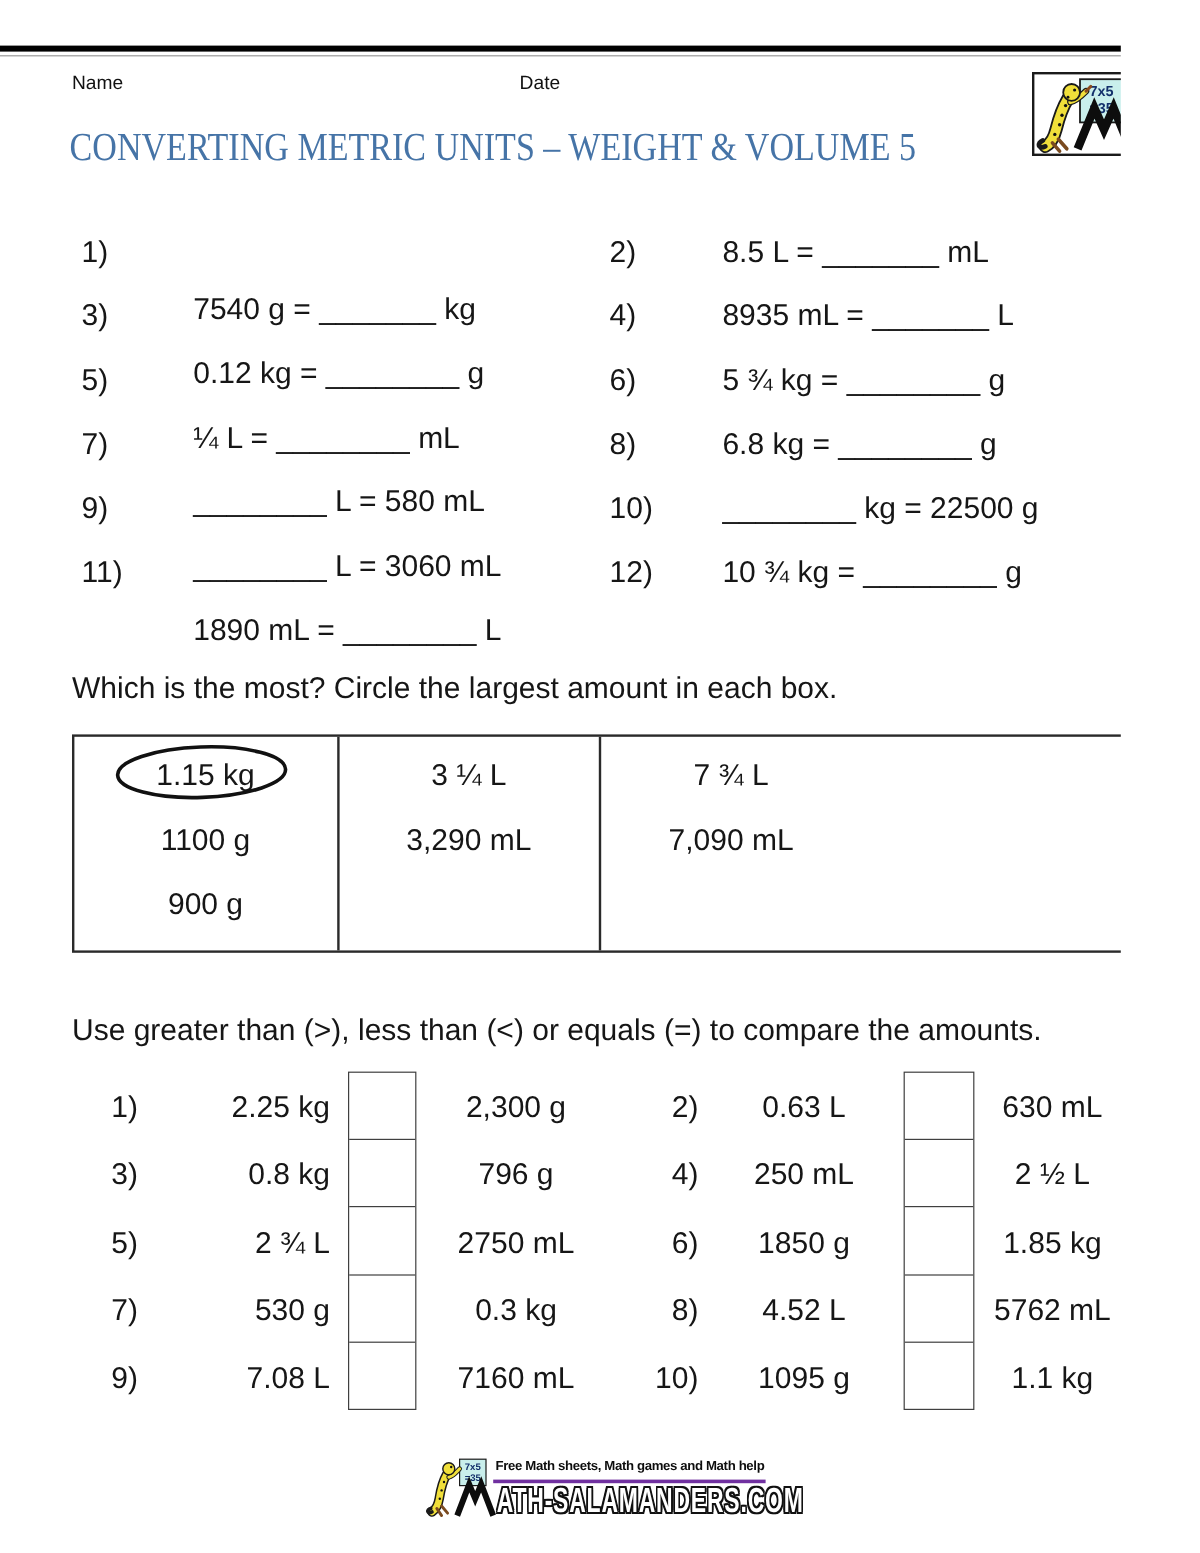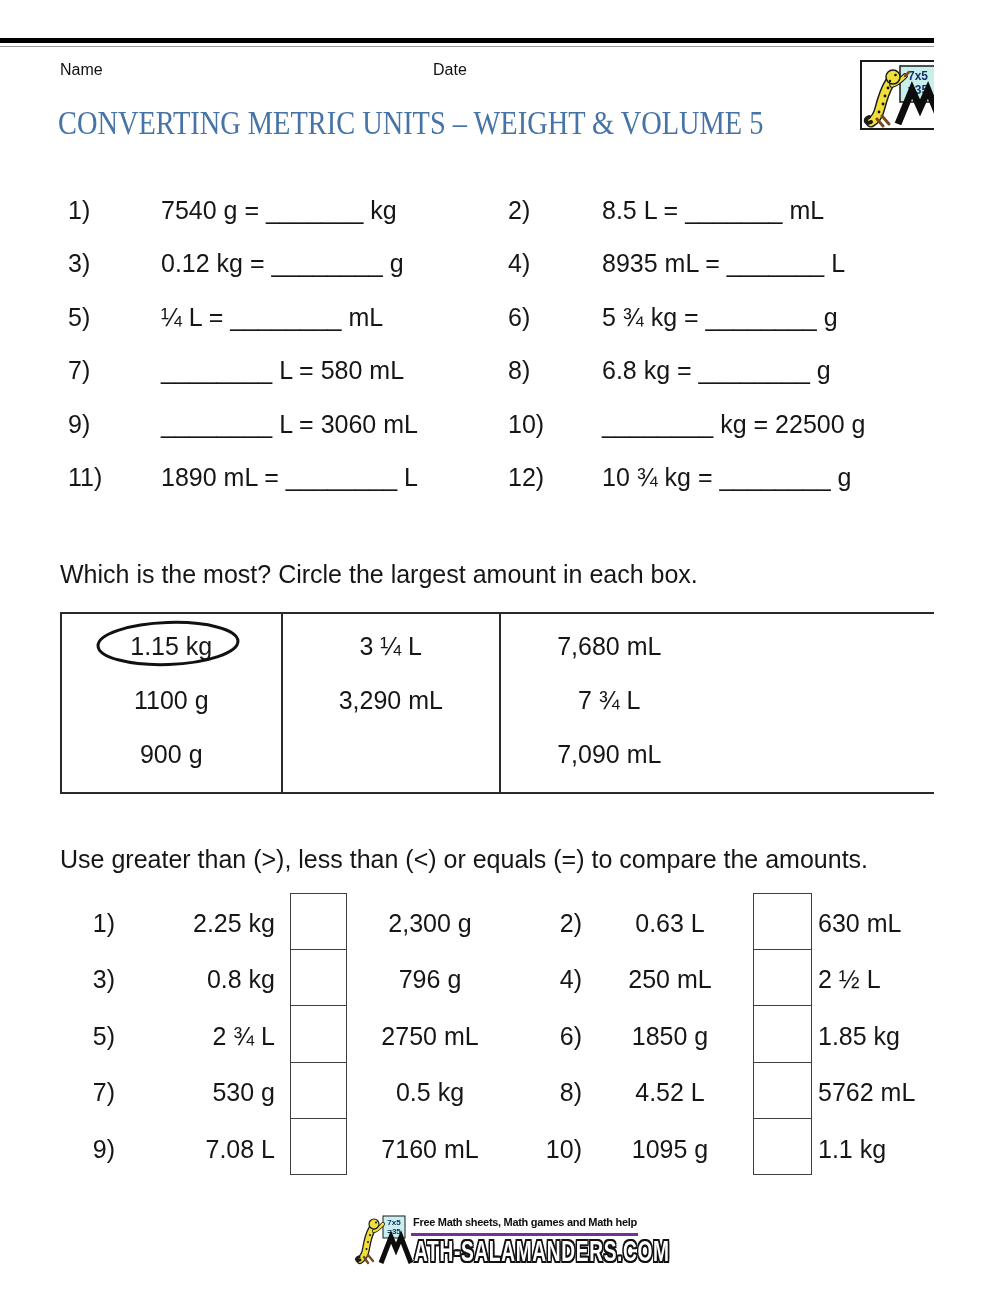--- a/index.html
+++ b/index.html
@@ -18,21 +18,21 @@
               border:2px solid #1a1a1a; background:#fff; box-sizing:border-box; }
 
   .title { position:absolute; left:58px; top:104px; margin:0; white-space:nowrap;
            font-family:"Liberation Serif", serif; font-weight:normal;
            font-size:33px; line-height:38px; letter-spacing:0px;
            transform:scaleX(0.86); transform-origin:left top; }
 
   .q { position:absolute; height:34px; line-height:34px; font-size:25px; white-space:nowrap; }
   .qnum  { position:absolute; left:0; }
   .qtext { position:absolute; }
-  .qL { left:68px; }  .qL .qtext { left:93px; }
+  .qL { left:68px; }  .qL .qtext { left:93px;margin-top:48px; }
   .qR { left:508px; } .qR .qtext { left:94px; }
 
   .sec-heading { position:absolute; left:60px; margin:0; font-size:25px; font-weight:normal;
                  line-height:34px; white-space:nowrap; }
 
   .most-table { position:absolute; left:60px; top:612px; width:878px; height:182px;
                 border:2px solid #2a2a2a; box-sizing:border-box;
                 display:grid; grid-template-columns:repeat(4,1fr); background:#fff; }
   .most-col { border-left:2px solid #2a2a2a; padding-top:5px; }
   .most-col:first-child { border-left:none; }
@@ -41,21 +41,21 @@
   .circle-svg { position:absolute; left:94px; top:619px; }
 
   .cmp-row { position:absolute; left:0; top:0; width:1000px; height:34px;
              line-height:34px; font-size:25px; }
   .cmp-row span { position:absolute; white-space:nowrap; }
   .cn1 { left:50px;  width:65px;  text-align:right; }
   .ca1 { left:140px; width:135px; text-align:right; }
   .ca2 { left:355px; width:150px; text-align:center; }
   .cn2 { left:515px; width:67px;  text-align:right; }
   .ca3 { left:600px; width:140px; text-align:center; }
-  .ca4 { left:818px; width:118px; }
+  .ca4 { left:818px; width:118px; text-align:center; }
 
   .strip { position:absolute; top:893px; height:280px; border:1px solid #3f3f3f;
            display:flex; flex-direction:column; box-sizing:content-box; background:#fff; }
   .strip-left  { left:290px; width:55px; }
   .strip-right { left:753px; width:57px; }
   .strip .cell { flex:1; border-top:1px solid #3f3f3f; }
   .strip .cell:first-child { border-top:none; }
 
   .footer-logo { position:absolute; left:353px; top:1213px; }
   .tagline { position:absolute; left:413px; top:1216px; font-size:11px; font-weight:bold;
@@ -161,21 +161,20 @@
     <div class="most-col">
       <div class="most-cell">1.15 kg</div>
       <div class="most-cell">1100 g</div>
       <div class="most-cell">900 g</div>
     </div>
     <div class="most-col">
       <div class="most-cell">3 ¼ L</div>
       <div class="most-cell">3,290 mL</div>
     </div>
     <div class="most-col">
-      <div class="most-cell">7,680 mL</div>
       <div class="most-cell">7 ¾ L</div>
       <div class="most-cell">7,090 mL</div>
     </div>
   </div>
 
   <svg class="circle-svg" width="148" height="49" viewBox="0 0 148 49">
     <ellipse cx="74" cy="24.5" rx="70" ry="21" fill="none" stroke="#111" stroke-width="3" transform="rotate(-2 74 24.5)"></ellipse>
   </svg>
 
   <h2 class="sec-heading" style="top:842px">Use greater than (&gt;), less than (&lt;) or equals (=) to compare the amounts.</h2>
@@ -215,21 +214,21 @@
     <span class="cn1">5)</span>
     <span class="ca1">2 ¾ L</span>
     <span class="ca2">2750 mL</span>
     <span class="cn2">6)</span>
     <span class="ca3">1850 g</span>
     <span class="ca4">1.85 kg</span>
   </div>
   <div class="cmp-row" style="top:1075px">
     <span class="cn1">7)</span>
     <span class="ca1">530 g</span>
-    <span class="ca2">0.5 kg</span>
+    <span class="ca2">0.3 kg</span>
     <span class="cn2">8)</span>
     <span class="ca3">4.52 L</span>
     <span class="ca4">5762 mL</span>
   </div>
   <div class="cmp-row" style="top:1132px">
     <span class="cn1">9)</span>
     <span class="ca1">7.08 L</span>
     <span class="ca2">7160 mL</span>
     <span class="cn2">10)</span>
     <span class="ca3">1095 g</span>

